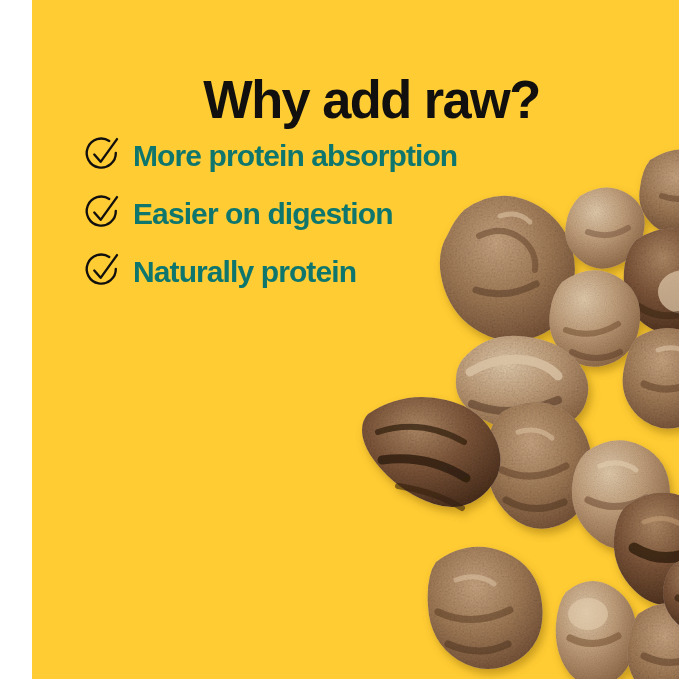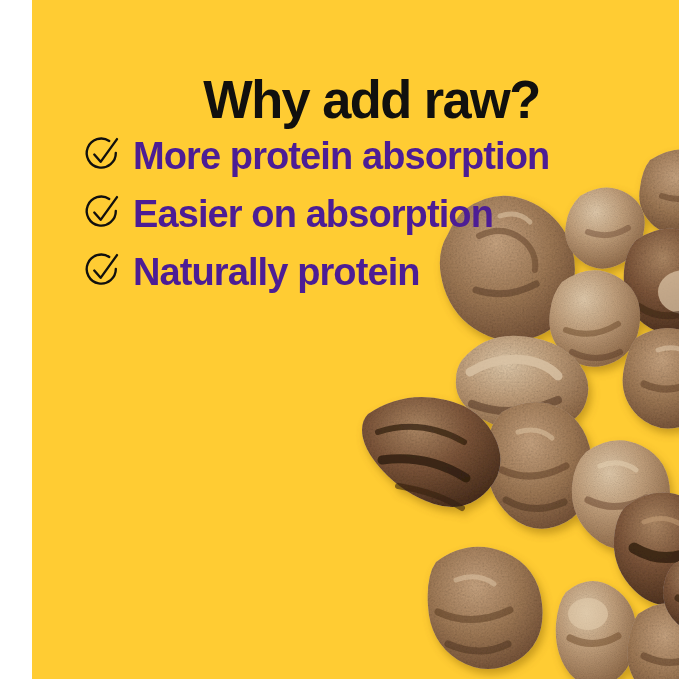--- a/index.html
+++ b/index.html
@@ -67,24 +67,24 @@
   .check-icon {
     width: 40px;
     height: 40px;
     flex: 0 0 40px;
     display: block;
     margin-right: 11px;
     overflow: visible;
   }
 
   .benefit-label {
-    font-size: 38px;
+    font-size: 30px;
     font-weight: 800;
     letter-spacing: -0.9px;
-    color: #4c1d95;
+    color: #0f766e;
     white-space: nowrap;
     line-height: 1;
     position: relative;
     top: 1px;
   }
 
   
   #food-photo {
     position: absolute;
     inset: 0;
@@ -251,21 +251,21 @@
         <span class="benefit-label">More protein absorption</span>
       </li>
 
       <li class="benefit-item">
         <span class="check-icon-wrap">
           <svg class="check-icon" viewBox="0 0 44 44" aria-hidden="true">
             <path d="M30 6.5 A16 16 0 1 0 37.2 19.6" fill="none" stroke="#11100E" stroke-width="2.6" stroke-linecap="round"></path>
             <path d="M13.5 21.5 L20.5 29.5 L38.5 4.5" fill="none" stroke="#11100E" stroke-width="2.6" stroke-linecap="round" stroke-linejoin="round"></path>
           </svg>
         </span>
-        <span class="benefit-label">Easier on absorption</span>
+        <span class="benefit-label">Easier on digestion</span>
       </li>
 
       <li class="benefit-item">
         <span class="check-icon-wrap">
           <svg class="check-icon" viewBox="0 0 44 44" aria-hidden="true">
             <path d="M30 6.5 A16 16 0 1 0 37.2 19.6" fill="none" stroke="#11100E" stroke-width="2.6" stroke-linecap="round"></path>
             <path d="M13.5 21.5 L20.5 29.5 L38.5 4.5" fill="none" stroke="#11100E" stroke-width="2.6" stroke-linecap="round" stroke-linejoin="round"></path>
           </svg>
         </span>
         <span class="benefit-label">Naturally protein</span>

